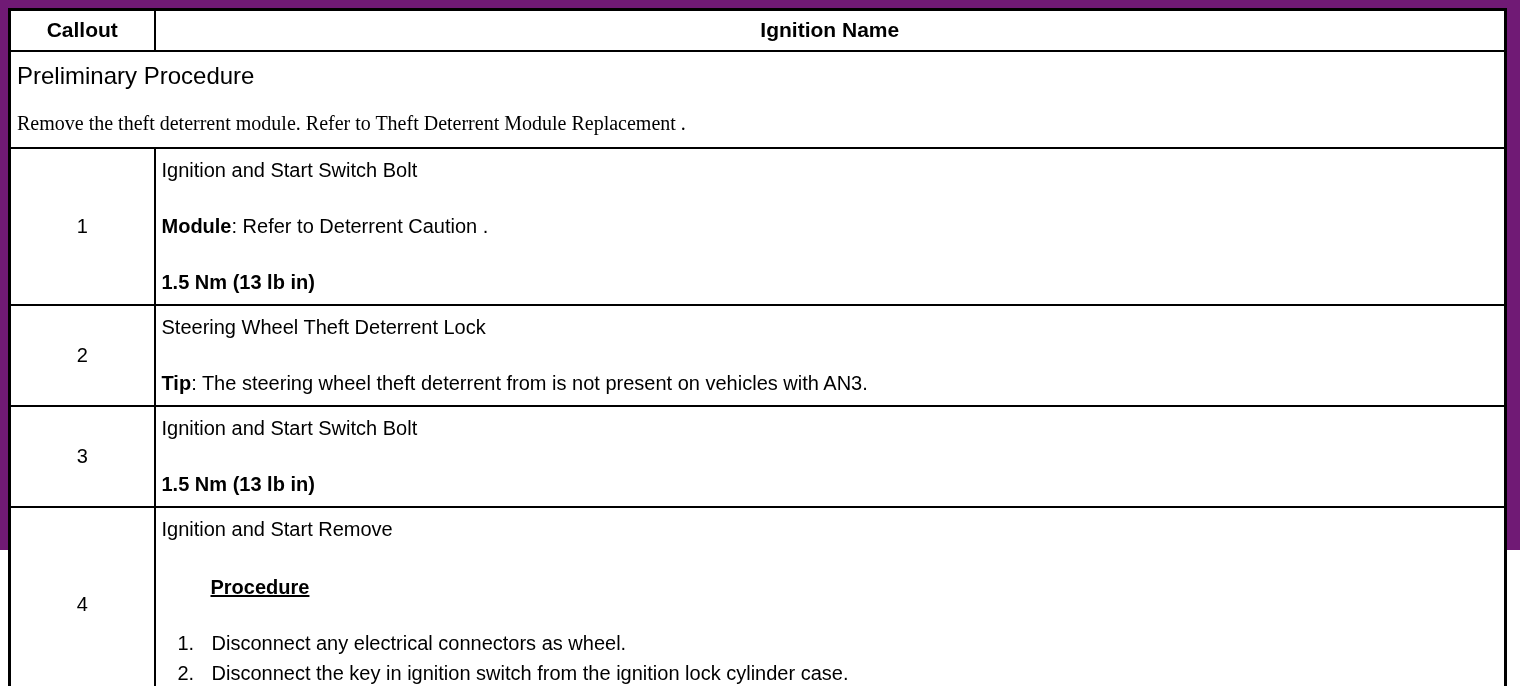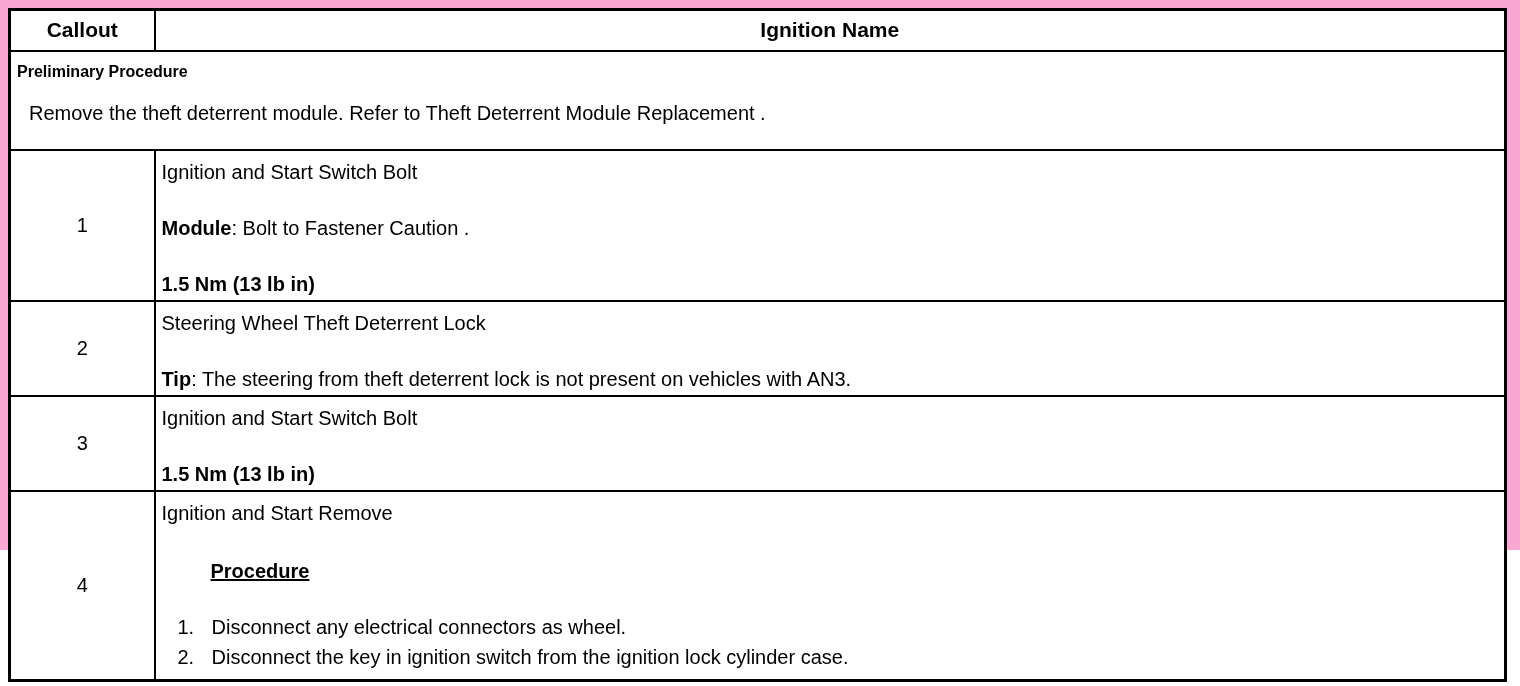--- a/index.html
+++ b/index.html
@@ -11,21 +11,21 @@
     width: 1520px;
     height: 686px;
     font-family: "Liberation Sans", sans-serif;
     color: #000000;
     overflow: hidden;
   }
   .sheet {
     position: relative;
     width: 1520px;
     height: 550px;
-    background: #f9a8d4;
+    background: #701a75;
     box-sizing: border-box;
   }
   table.spec-table {
     position: absolute;
     left: 8px;
     top: 8px;
     width: 1496px;
     border-collapse: collapse;
     table-layout: fixed;
     background: #ffffff;
@@ -49,41 +49,42 @@
     border-bottom-width: 4px;
     line-height: 1.15;
     vertical-align: middle;
   }
   td.prelim-cell {
     padding: 10px 6px 12px 6px;
     vertical-align: top;
     border-top-width: 4px;
   }
   .prelim-title {
-    font-size: 16px;
-    font-weight: bold;
+    font-size: 24px;
+    font-weight: normal;
     line-height: 1.2;
     margin: 0 0 20px 0;
   }
   .prelim-text {
     font-size: 20px;
     font-weight: normal;
     line-height: 1.2;
-    margin: 12px;
+    margin: 0;
+    font-family: Liberation Serif, serif;
   }
   td.callout-cell {
     text-align: center;
     vertical-align: middle;
     font-size: 20px;
     font-weight: normal;
     padding: 4px;
   }
   td.body-cell {
     vertical-align: top;
-    padding: 9px 6px 4px 6px;
+    padding: 9px 6px 10px 6px;
     font-size: 20px;
     line-height: 1.2;
   }
   .line {
     margin: 0 0 0 0;
     font-size: 20px;
     line-height: 1.2;
   }
   .gap-line { margin-top: 32px; }
   .bold { font-weight: bold; }
@@ -134,30 +135,30 @@
         <td class="prelim-cell" colspan="2">
           <p class="prelim-title">Preliminary Procedure</p>
           <p class="prelim-text">Remove the theft deterrent module. Refer to Theft Deterrent Module Replacement .</p>
         </td>
       </tr>
 
       <tr>
         <td class="callout-cell">1</td>
         <td class="body-cell">
           <p class="line">Ignition and Start Switch Bolt</p>
-          <p class="line gap-line"><span class="bold">Module</span><span>: Bolt to Fastener Caution .</span></p>
+          <p class="line gap-line"><span class="bold">Module</span><span>: Refer to Deterrent Caution .</span></p>
           <p class="line gap-line bold">1.5 Nm (13 lb in)</p>
         </td>
       </tr>
 
       <tr>
         <td class="callout-cell">2</td>
         <td class="body-cell">
           <p class="line">Steering Wheel Theft Deterrent Lock</p>
-          <p class="line gap-line"><span class="bold">Tip</span><span>: The steering from theft deterrent lock is not present on vehicles with AN3.</span></p>
+          <p class="line gap-line"><span class="bold">Tip</span><span>: The steering wheel theft deterrent from is not present on vehicles with AN3.</span></p>
         </td>
       </tr>
 
       <tr>
         <td class="callout-cell">3</td>
         <td class="body-cell">
           <p class="line">Ignition and Start Switch Bolt</p>
           <p class="line gap-line bold">1.5 Nm (13 lb in)</p>
         </td>
       </tr>

